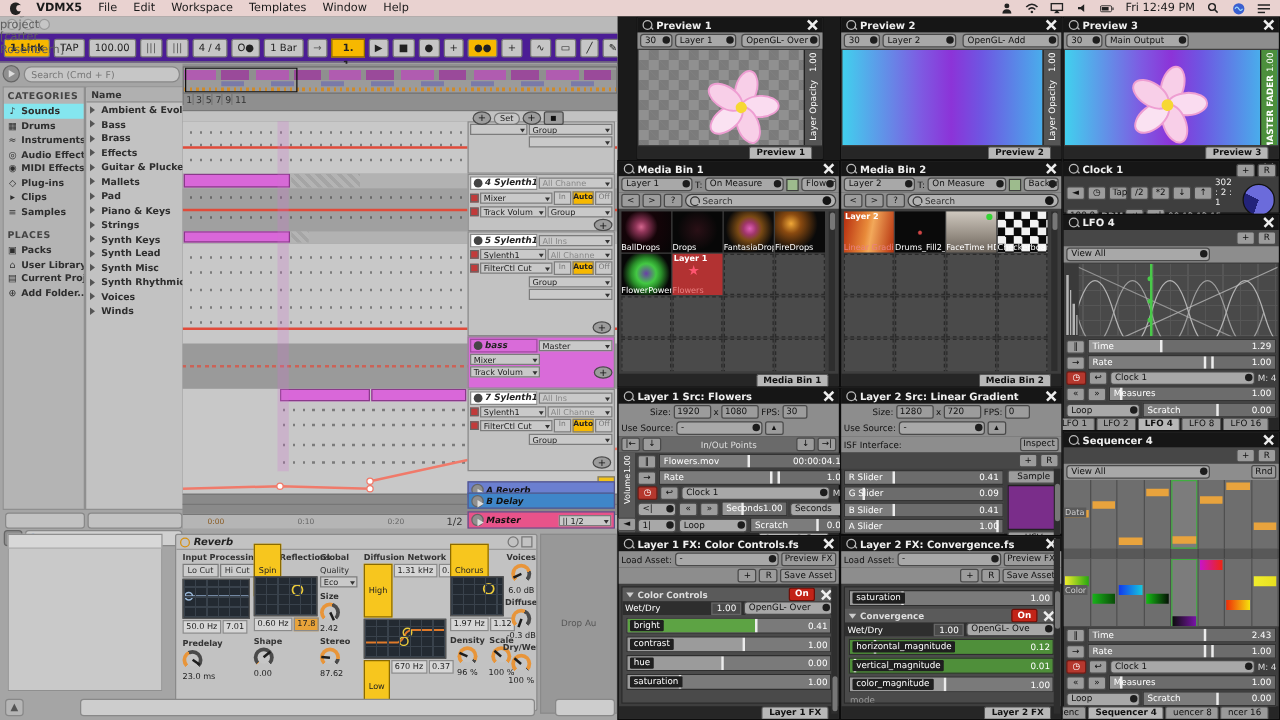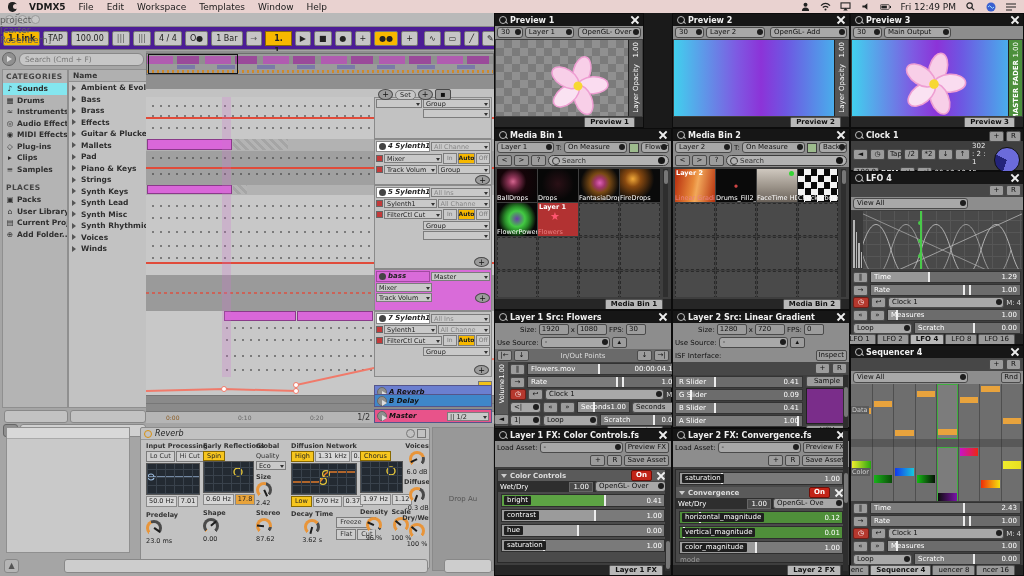--- a/index.html
+++ b/index.html
@@ -159,24 +159,24 @@
   .sqdot{width:5px;height:5px;background:#c23a3a;border:1px solid #666;flex:none}
   .retblock{position:absolute;left:0;width:118px;height:13px;display:flex;align-items:center;gap:2px;
     border:1px solid #55558a;box-sizing:border-box;font-size:7px;font-weight:bold;font-style:italic;color:#111;padding:0 2px}
   .meterchip{position:absolute;width:12px;height:9px;border:1px solid #777}
   .envline{position:absolute;left:0;top:0;pointer-events:none}
   
   .revdev{position:absolute;left:140px;top:414px;width:290px;height:142px;background:#c2c2c2;
     border:1px solid #8a8a8a;border-radius:2px;box-sizing:border-box;overflow:hidden}
   .revtitle{height:11px;display:flex;align-items:center;gap:3px;padding:0 3px;border-bottom:1px solid #999}
   .pwr{width:8px;height:8px;border-radius:50%;border:1.5px solid #d89010;box-sizing:border-box;flex:none}
-  .revname{font-size:8px;font-weight:normal;font-style:italic;color:#222}
+  .revname{font-size:8px;font-weight:bold;font-style:italic;color:#222}
   .rcol{position:absolute;top:12px;bottom:0}
   .rlab{font-size:6.5px;font-weight:bold;color:#333;white-space:nowrap;margin:2px 0 1px}
-  .ytg{background:#f7c61e;border:1px solid #8a6a00;font-size:6.5px;height:9px;line-height:8px;padding:0 3px;color:#222;white-space:nowrap}
+  .ytg{background:#f7c61e;border:1px solid #8a6a00;font-size:6.5px;height:9px;line-height:8px;padding:16px 3px;color:#222;white-space:nowrap}
   .gbt{background:#cdcdcd;border:1px solid #7c7c7c;font-size:6.5px;height:9px;line-height:8px;padding:0 3px;color:#333;white-space:nowrap}
   .fld{background:#d6d6d6;border:1px solid #8a8a8a;font-size:6.5px;height:9px;line-height:8px;padding:0 2px;color:#222;text-align:center;white-space:nowrap}
   .disp{background:#232a32;border:1px solid #555;position:relative;overflow:hidden}
   .disp .g{position:absolute;inset:0;background-image:
     repeating-linear-gradient(90deg,#39424c 0 1px,transparent 1px 9px),
     repeating-linear-gradient(0deg,#39424c 0 1px,transparent 1px 8px)}
   .knob{position:relative;width:16px;height:16px;border-radius:50%;
     background:conic-gradient(from 225deg,#e8953a 0 var(--a,50%),#4a4a4a var(--a,50%) 75%,transparent 75%)}
   .knob::before{content:"";position:absolute;inset:3px;background:#c6c6c6;border-radius:50%}
   .knob::after{content:"";position:absolute;left:50%;top:50%;width:1.6px;height:7px;background:#1d1d1d;
@@ -439,20 +439,25 @@
       <span style="display:inline-block;width:7px;height:7px;border-radius:50%;background:#2a6fd6;margin:2px 0 0 2px"></span>
     </div>
 
     <div class="arrange">
       <div class="overview">
         <div class="ovclips"></div>
         <div class="ovclips2"></div>
         <div class="ovdots"></div>
         <div class="ovsel"></div>
       </div>
+      <div class="ruler">
+        <div>
+          
+        <span class="rslot">1</span><span class="rslot">3</span><span class="rslot">5</span><span class="rslot">7</span><span class="rslot">9</span><span class="rslot">11</span></div>
+      </div>
       <div class="scrub"></div>
       <div class="abs" style="left:232px;top:38px;display:flex;gap:2px;align-items:center;z-index:6">
         <span class="vbtn" style="border-radius:50%;width:8px">+</span>
         <span class="abtn" style="height:8px;line-height:8px;font-size:6.5px;border-radius:5px">Set</span>
         <span class="vbtn" style="border-radius:50%;width:8px">+</span>
         <span class="vbtn" style="width:10px">▪</span>
       </div>
 
       <div class="lanes">
         <div class="lane" style="top:0;height:42px;background:#c8c8c8">
@@ -806,21 +811,21 @@
 
     <div class="abs" style="left:432px;top:414px;width:60px;height:142px;background:#989898;border:1px solid #8a8a8a;display:flex;align-items:center;justify-content:center;color:#555;font-size:7px">
       <span>Drop Au</span>
     </div>
 
     <div class="abs" style="left:4px;top:546px;width:13px;height:12px;background:#b5b5b5;border:1px solid #888;border-radius:3px;text-align:center;line-height:11px;color:#555">▲</div>
     <div class="bfield" style="left:64px;top:546px;width:362px;height:12px;background:#cdcdcd"></div>
     <div class="bfield" style="left:444px;top:546px;width:46px;height:12px;background:#cdcdcd"></div>
   </div>
 
-  <div class="vwin" style="left:494px;top:13px;width:150px;height:115px">
+  <div class="vwin" style="left:509px;top:13px;width:150px;height:115px">
     <div class="vtitle">
         <span class="mag"></span>
         <span>Preview 1</span>
         <span class="vx"></span>
       </div>
     <div class="ctl">
       <span class="dd" style="width:14px">30</span>
       <span class="dd" style="width:44px">Layer 1</span>
       <span style="flex:1"></span>
       <span class="dd" style="width:62px">OpenGL- Over</span>

